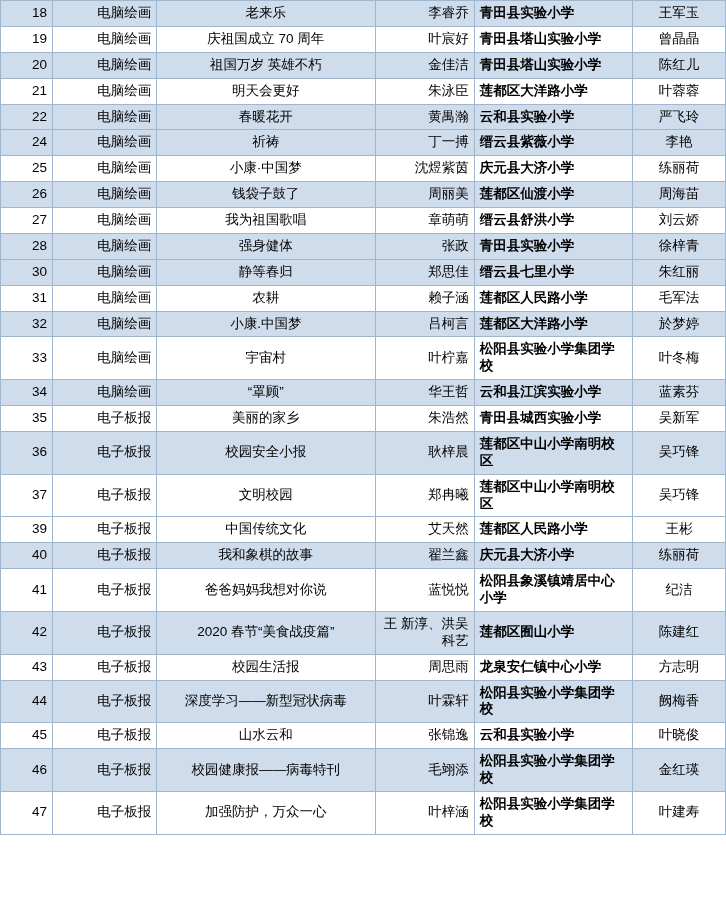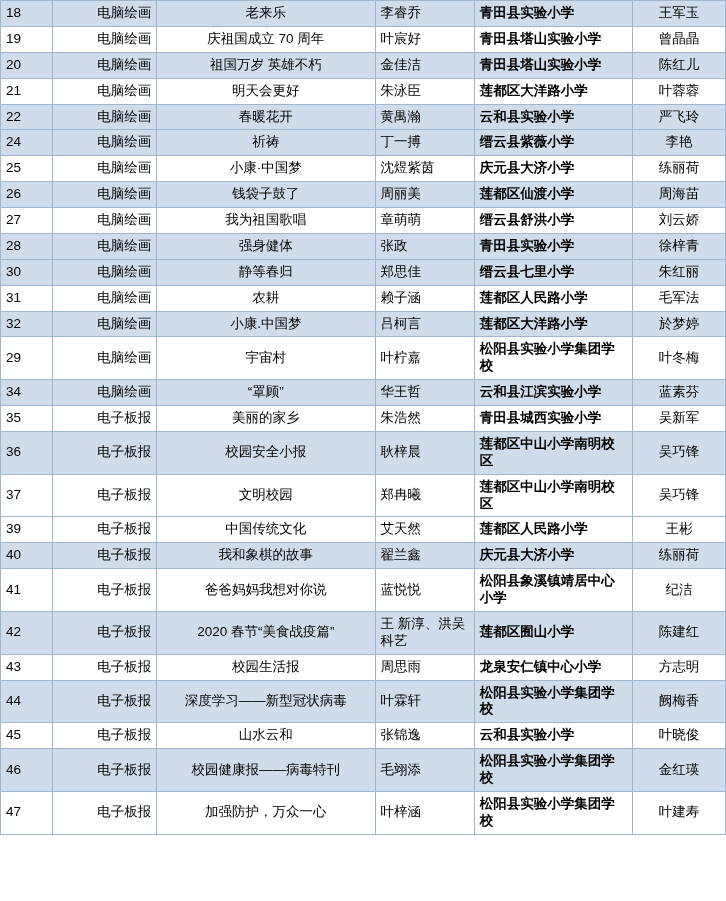--- a/index.html
+++ b/index.html
@@ -36,24 +36,24 @@
   tr.band-b td { background: #cfdcec; }
 
   
   col.c-no    { width: 52px; }
   col.c-cat   { width: 104px; }
   col.c-title { width: 218px; }
   col.c-author{ width: 99px; }
   col.c-school{ width: 158px; }
   col.c-teach { width: 93px; }
 
-  td.no      { text-align: left; }
+  td.no      { text-align: right; }
   td.cat     { text-align: right; }
   td.title   { text-align: center; }
-  td.author  { text-align: left; margin-top: 24px; }
+  td.author  { text-align: right; margin-top: 24px; }
   td.school  { text-align: left; font-weight: bold; }
   td.teacher { text-align: center; }
 </style>
 </head>
 <body>
 
 <div id="sheet">
   <table class="grid">
     <colgroup>
       <col class="c-no">
@@ -162,21 +162,21 @@
         </tr>
         <tr class="band-b">
           <td class="no">32</td>
           <td class="cat">电脑绘画</td>
           <td class="title">小康.中国梦</td>
           <td class="author">吕柯言</td>
           <td class="school">莲都区大洋路小学</td>
           <td class="teacher">於梦婷</td>
         </tr>
         <tr class="band-a">
-          <td class="no">29</td>
+          <td class="no">33</td>
           <td class="cat">电脑绘画</td>
           <td class="title">宇宙村</td>
           <td class="author">叶柠嘉</td>
           <td class="school">松阳县实验小学集团学校</td>
           <td class="teacher">叶冬梅</td>
         </tr>
         <tr class="band-b">
           <td class="no">34</td>
           <td class="cat">电脑绘画</td>
           <td class="title">“罩顾”</td>

